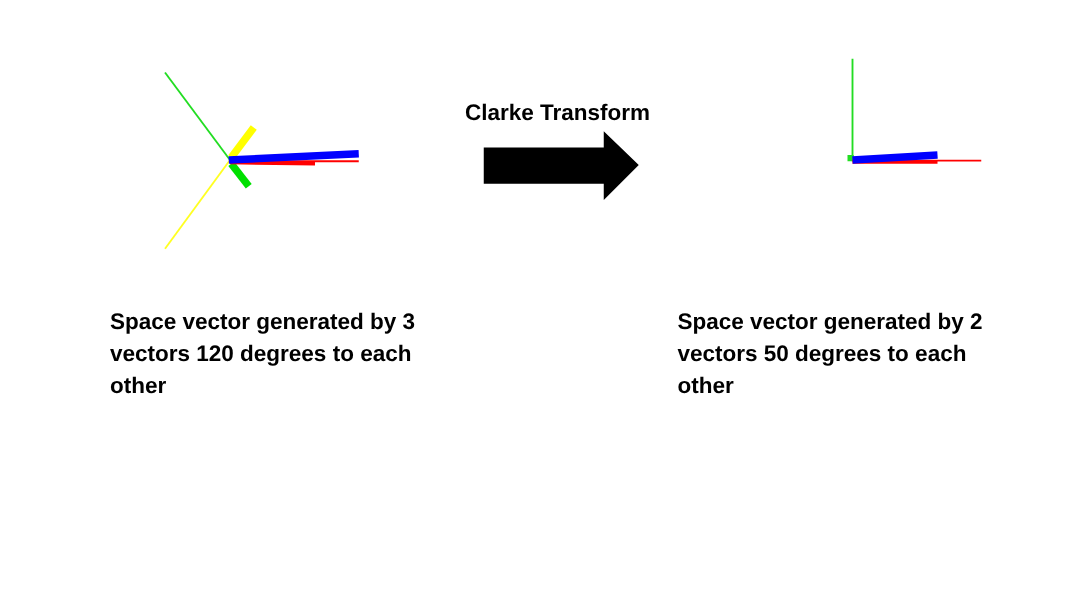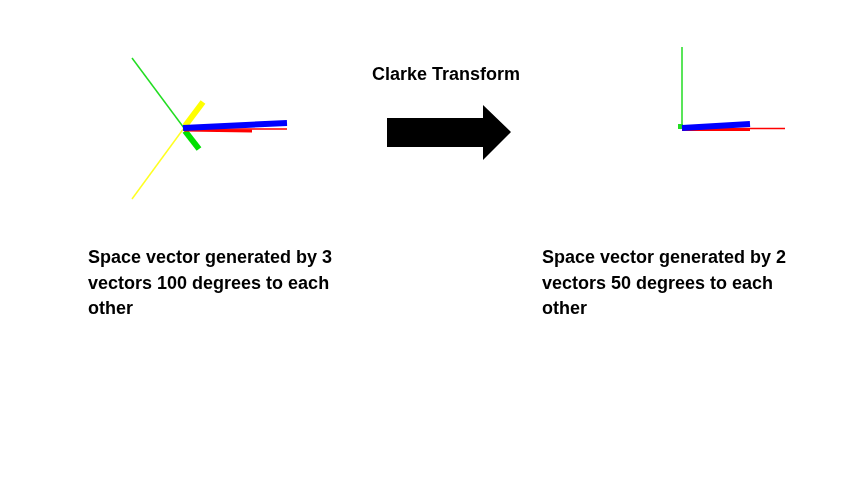--- a/index.html
+++ b/index.html
@@ -1,19 +1,19 @@
 <!DOCTYPE html>
 <html><head>
   <meta charset="utf-8">
   <style>
     html, body { margin: 0; padding: 0; background: #ffffff; }
     body { width: 853px; height: 480px; position: relative; overflow: hidden;
            font-family: "Liberation Sans", "DejaVu Sans", sans-serif; }
     svg.canvas { position: absolute; left: 0; top: 0; }
-    .title { position: absolute; left: 372px; top: 64px; font-size: 18px; font-weight: bold; color: #000; white-space: nowrap; }
+    .title { position: absolute; left: 372px; top: 80px; font-size: 18px; font-weight: bold; color: #000; white-space: nowrap; }
     .caption { position: absolute; font-size: 18px; font-weight: bold; color: #000; line-height: 25.5px; width: 270px; }
     .caption.left { left: 88px; top: 245px; }
     .caption.right { left: 542px; top: 245px; }
   </style>
 </head>
 <body>
 
 <svg class="canvas" width="853" height="480" viewBox="0 0 853 480">
 
   <g>
@@ -31,14 +31,14 @@
   <g>
     <line x1="682" y1="47" x2="682" y2="129" stroke="#22dd22" stroke-width="1.5"></line>
     <rect x="678" y="124" width="5" height="5" fill="#22dd22"></rect>
     <line x1="682" y1="128.5" x2="785" y2="128.5" stroke="#ff0000" stroke-width="1.5"></line>
     <line x1="682" y1="129.5" x2="750" y2="129.5" stroke="#ff0000" stroke-width="3"></line>
     <line x1="682" y1="128" x2="750" y2="124" stroke="#0000ff" stroke-width="6"></line>
   </g>
 </svg>
 
 <div class="title">Clarke Transform</div>
-<div class="caption left">Space vector generated by 3 vectors 100 degrees to each other</div>
+<div class="caption left">Space vector generated by 3 vectors 120 degrees to each other</div>
 <div class="caption right">Space vector generated by 2 vectors 50 degrees to each other</div>
 
 </body></html>

